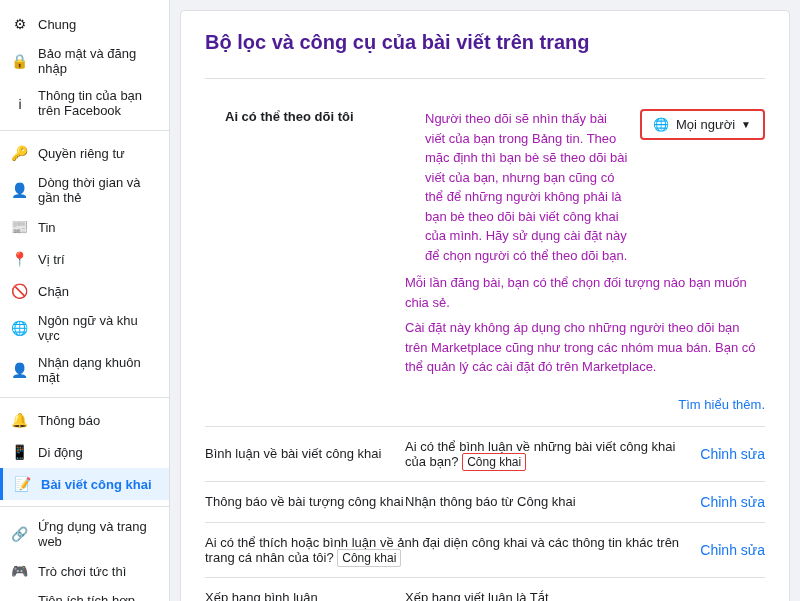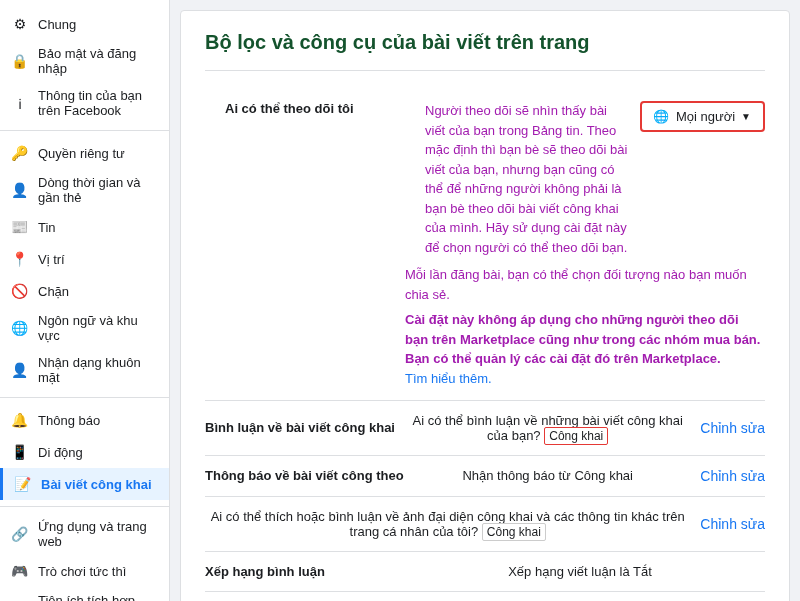--- a/index.html
+++ b/index.html
@@ -12,43 +12,43 @@
     
     .sidebar { width: 170px; background: #fff; padding: 8px 0; border-right: 1px solid #dddfe2; min-height: 560px; }
     .sidebar-item { display: flex; align-items: center; padding: 6px 10px; cursor: pointer; font-size: 13px; color: #1c1e21; }
     .sidebar-item.active { background: #e7f3ff; color: #1877f2; font-weight: 600; border-left: 3px solid #1877f2; }
     .sidebar-icon { width: 20px; height: 20px; margin-right: 8px; display: flex; align-items: center; justify-content: center; font-size: 14px; flex-shrink: 0; }
     .sidebar-divider { height: 1px; background: #dddfe2; margin: 6px 0; }
 
     
     .content-area { flex: 1; padding: 20px 24px; background: #fff; margin: 10px; border-radius: 4px; border: 1px solid #dddfe2; }
 
-    .content-title { font-size: 20px; font-weight: bold; color: #14532d; margin-bottom: 16px; padding-bottom: 16px; border-bottom: 1px solid #dddfe2; }
+    .content-title { font-size: 20px; font-weight: bold; color: #4c1d95; margin-bottom: 16px; padding-bottom: 24px; border-bottom: 1px solid #dddfe2; }
     .edit-link { color: #1877f2; cursor: pointer; font-size: 14px; text-decoration: none; }
 
     
     .follow-section { padding: 14px 0; border-bottom: 1px solid #dddfe2; }
     .follow-header { display: flex; align-items: flex-start; margin-bottom: 8px; margin-left: 20px; }
     .follow-label { width: 200px; font-weight: 600; font-size: 13px; flex-shrink: 0; }
     .follow-desc { flex: 1; font-size: 13px; color: #a21caf; line-height: 1.5; }
     .follow-button { margin-left: 10px; flex-shrink: 0; }
 
     .btn-dropdown { display: flex; align-items: center; padding: 6px 12px; background: #fff; border: 2px solid #e53935; border-radius: 4px; cursor: pointer; font-size: 13px; color: #1c1e21; font-weight: 500; }
     .btn-dropdown .globe-icon { margin-right: 6px; }
     .btn-dropdown .arrow { margin-left: 6px; font-size: 10px; }
 
     .badge { display: inline; background: #fff; border: 1px solid #e53935; color: #1c1e21; padding: 1px 4px; border-radius: 2px; font-size: 12px; }
     .badge-inline { display: inline; background: #fff; border: 1px solid #ccc; color: #1c1e21; padding: 1px 4px; border-radius: 2px; font-size: 12px; }
 
     .learn-more { color: #1877f2; cursor: pointer; font-size: 13px; text-decoration: none; }
 
     
     .info-row { display: flex; align-items: center; padding: 12px 0; border-bottom: 1px solid #dddfe2; }
-    .info-label { width: 200px; font-weight: 700; font-size: 13px; flex-shrink: 0; }
-    .info-value { flex: 1; font-size: 13px; color: #1c1e21; text-align: center; }
+    .info-label { width: 200px; font-weight: 400; font-size: 13px; flex-shrink: 0; }
+    .info-value { flex: 1; font-size: 13px; color: #1c1e21; }
     .info-action { margin-left: 10px; }
   </style>
 </head>
 <body>
 
 <div class="page-container">
   <div class="main-content">
 
     <div class="sidebar">
       <div class="sidebar-item">
@@ -132,38 +132,38 @@
           </div>
           <div class="follow-button">
             <button class="btn-dropdown">
               <span class="globe-icon">🌐</span>
               <span>Mọi người</span>
               <span class="arrow">▼</span>
             </button>
           </div>
         </div>
         <div class="follow-desc" style="padding-left: 200px; margin-bottom: 6px;">Mỗi lần đăng bài, bạn có thể chọn đối tượng nào bạn muốn chia sẻ.</div>
-        <div class="follow-desc" style="padding-left: 200px; margin-bottom: 2px; font-weight: bold;">Cài đặt này không áp dụng cho những người theo dõi bạn trên Marketplace cũng như trong các nhóm mua bán. Bạn có thể quản lý các cài đặt đó trên Marketplace.</div>
-        <div style="padding-left: 200px;">
+        <div class="follow-desc" style="padding-left: 200px; margin-bottom: 20px;">Cài đặt này không áp dụng cho những người theo dõi bạn trên Marketplace cũng như trong các nhóm mua bán. Bạn có thể quản lý các cài đặt đó trên Marketplace.</div>
+        <div style="padding-left: 200px; text-align: right;">
           <a class="learn-more">Tìm hiểu thêm.</a>
         </div>
       </div>
 
       <div class="info-row">
         <div class="info-label">Bình luận về bài viết công khai</div>
         <div class="info-value">
           <span>Ai có thể bình luận về những bài viết công khai của bạn?</span> <span class="badge">Công khai</span>
         </div>
         <div class="info-action">
           <a class="edit-link">Chỉnh sửa</a>
         </div>
       </div>
 
       <div class="info-row">
-        <div class="info-label">Thông báo về bài viết công theo</div>
+        <div class="info-label">Thông báo về bài tượng công khai</div>
         <div class="info-value">Nhận thông báo từ Công khai</div>
         <div class="info-action">
           <a class="edit-link">Chỉnh sửa</a>
         </div>
       </div>
 
       <div class="info-row">
         <div class="info-value">
           <span>Ai có thể thích hoặc bình luận về ảnh đại diện công khai và các thông tin khác trên trang cá nhân của tôi?</span> <span class="badge-inline">Công khai</span>
         </div>

